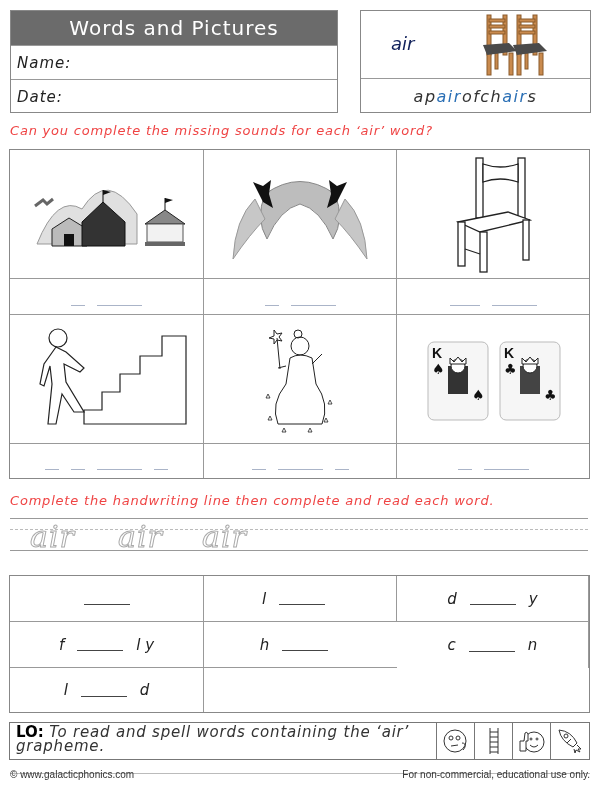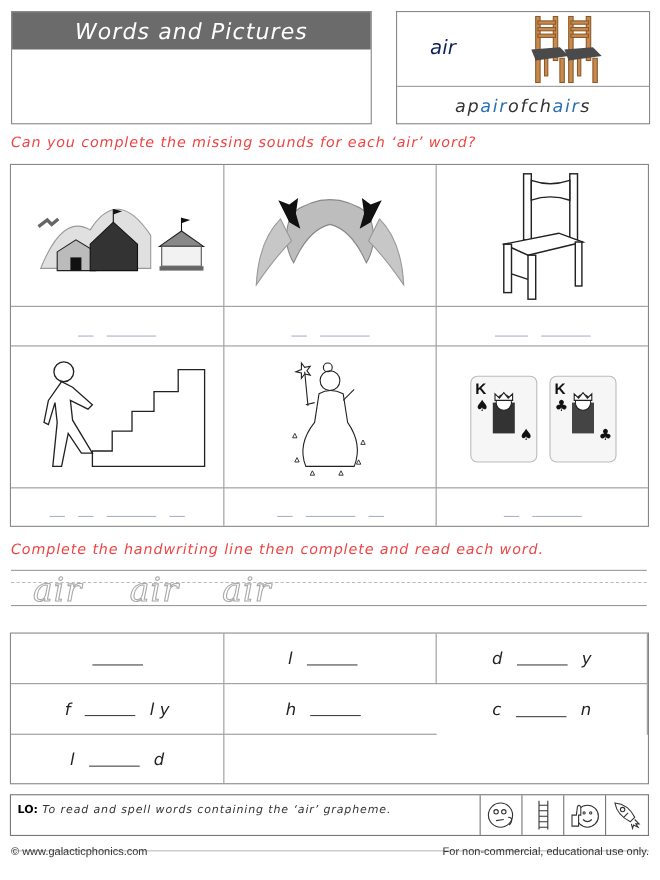--- a/index.html
+++ b/index.html
@@ -3,21 +3,21 @@
 <meta charset="utf-8">
 <style>
   * { box-sizing: border-box; margin: 0; padding: 0; }
   html, body { width: 600px; height: 800px; background: #ffffff; overflow: hidden; }
   body { position: relative; font-family: "DejaVu Sans", sans-serif; color: #222; }
   .abs { position: absolute; }
 
   
   #hdr-left { left: 10px; top: 10px; width: 328px; height: 103px; border: 1px solid #888; }
   #hdr-title { height: 34px; background: #6b6b6b; color: #fff; font-size: 20px; letter-spacing: 1px;
-               display: flex; align-items: center; justify-content: center; font-style: italic; }
+               display: flex; align-items: center; justify-content: center; }
   .hdr-row { height: 34px; border-top: 1px solid #999; display: flex; align-items: center; padding-left: 6px;
              font-size: 15px; font-style: italic; color: #222; letter-spacing: 1px; }
 
   
   #hdr-right { left: 360px; top: 10px; width: 231px; height: 103px; border: 1px solid #888; }
   #hdr-right-top { height: 68px; position: relative; border-bottom: 1px solid #999; }
   #grapheme { position: absolute; left: 30px; top: 22px; font-size: 18px; font-style: italic; color: #10205a; }
   #chairs-icon { position: absolute; left: 112px; top: 2px; width: 84px; height: 64px; }
   #example-phrase { height: 34px; display: flex; align-items: center; justify-content: center; font-size: 16px;
                     letter-spacing: 1.5px; font-style: italic; color: #333; }
@@ -50,35 +50,41 @@
                display: grid; grid-template-columns: 194px 193px 1fr; grid-template-rows: 46px 46px 1fr; }
   .wcell { border-right: 1px solid #999; border-bottom: 1px solid #999; display: flex; align-items: center;
            justify-content: center; font-size: 15px; font-style: italic; color: #222; }
   .wcell.c3 { border-right: none; }
   .wcell.r3 { border-bottom: none; }
   .wcell span.l { margin: 0 5px; }
   .wcell .blank { width: 46px; background: #444; position: relative; top: 6px; margin: 0 8px; }
 
   
   #lo { left: 9px; top: 722px; width: 581px; height: 38px; border: 1px solid #777; display: flex; }
-  #lo-text { flex: 1; padding: 2px 6px; font-size: 10px; font-style: italic; line-height: 24px; letter-spacing: 0.8px; color: #333; border-right: 1px solid #777; }
+  #lo-text { flex: 1; padding: 2px 6px; font-size: 15px; font-style: italic; line-height: 14px; letter-spacing: 0.8px; color: #333; border-right: 1px solid #777; }
   #lo-text b { font-style: normal; font-weight: bold; color: #000; letter-spacing: 0; }
   .lo-icon { width: 38px; height: 100%; border-right: 1px solid #777; display: flex; align-items: center; justify-content: center; }
   .lo-icon:last-child { border-right: none; }
 
   #footer-rule { left: 10px; top: 773px; width: 580px; border-top: 1px solid #bbb; }
   .footer { top: 769px; font-size: 10px; color: #333; font-family: Liberation Sans, sans-serif; }
   #footer-left { left: 10px; }
   #footer-right { right: 10px; }
 </style>
 </head>
 <body>
 
 <div id="hdr-left" class="abs">
   <div id="hdr-title">Words and Pictures</div>
+  <div class="hdr-row">
+      <span>Name:</span>
+    </div>
+  <div class="hdr-row">
+      <span>Date:</span>
+    </div>
 </div>
 
 <div id="hdr-right" class="abs">
   <div id="hdr-right-top">
     <span id="grapheme">air</span>
     <svg id="chairs-icon" viewBox="0 0 84 64">
       <g stroke="#8a5a2a" stroke-width="1" fill="#c98a4e">
         <rect x="14" y="2" width="4" height="40"></rect>
           <rect x="30" y="2" width="4" height="40"></rect>
         <rect x="16" y="6" width="16" height="3"></rect>

